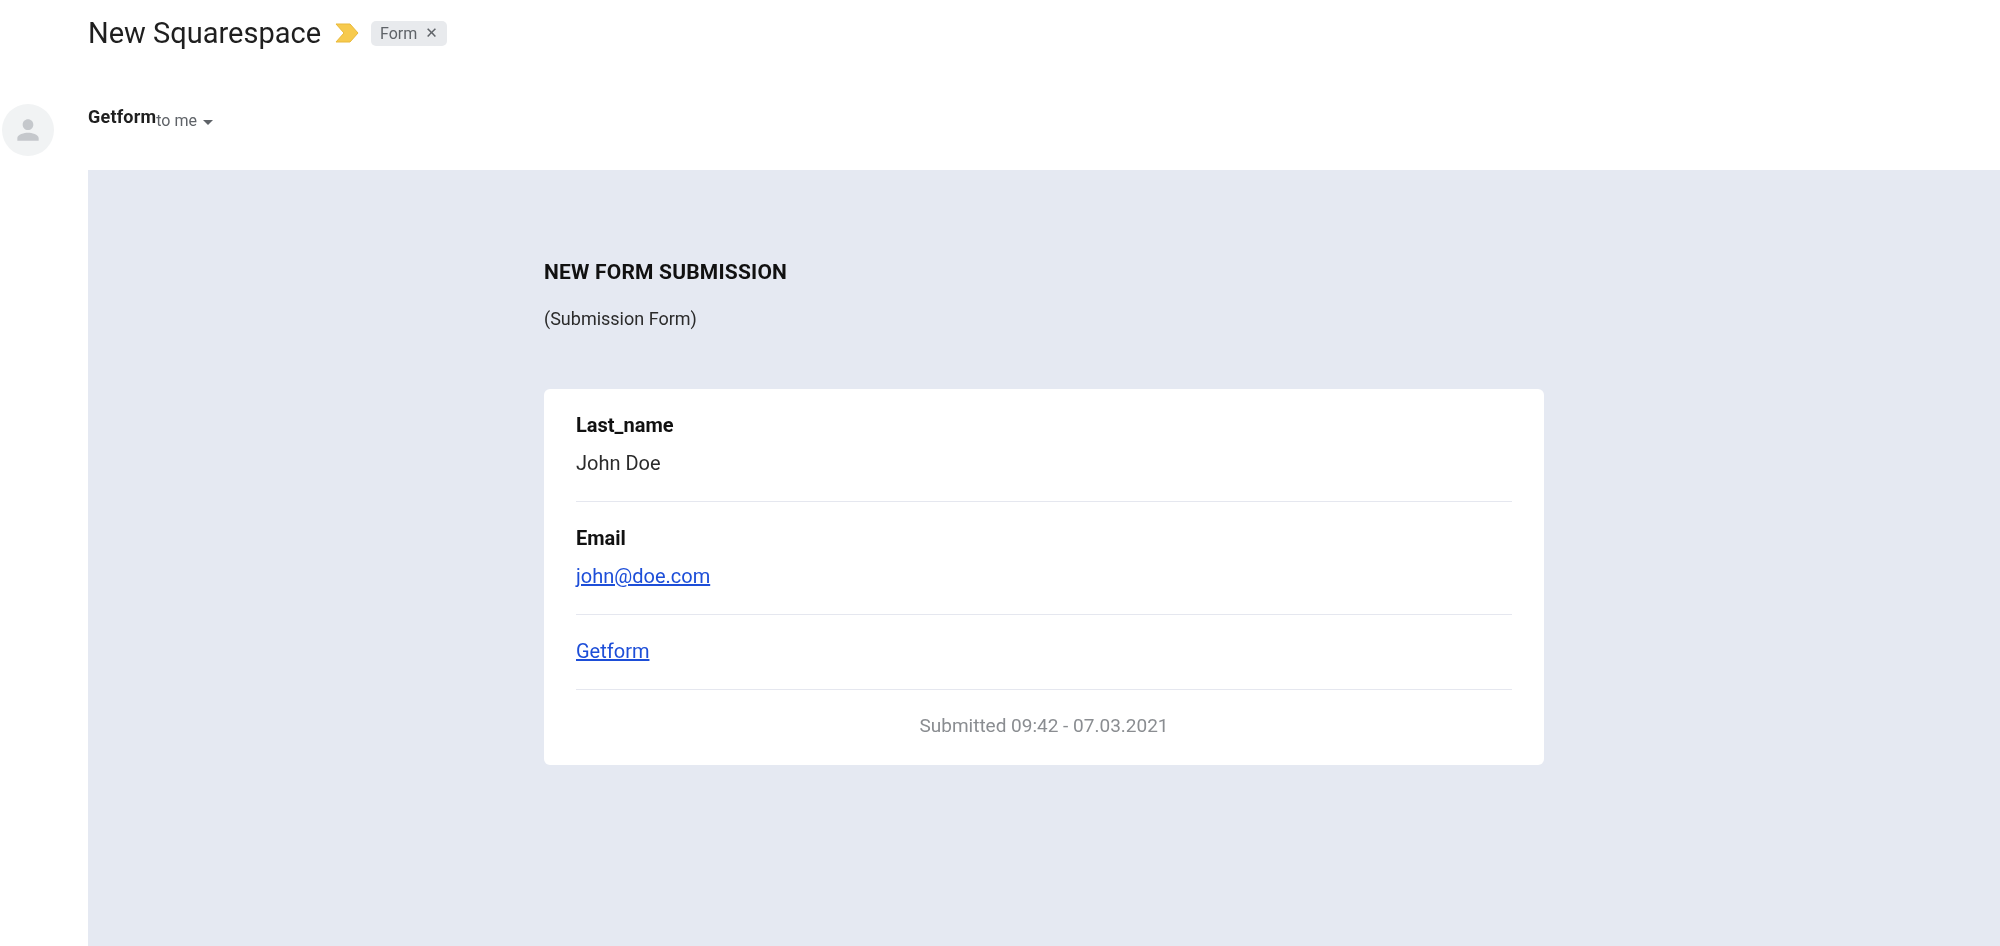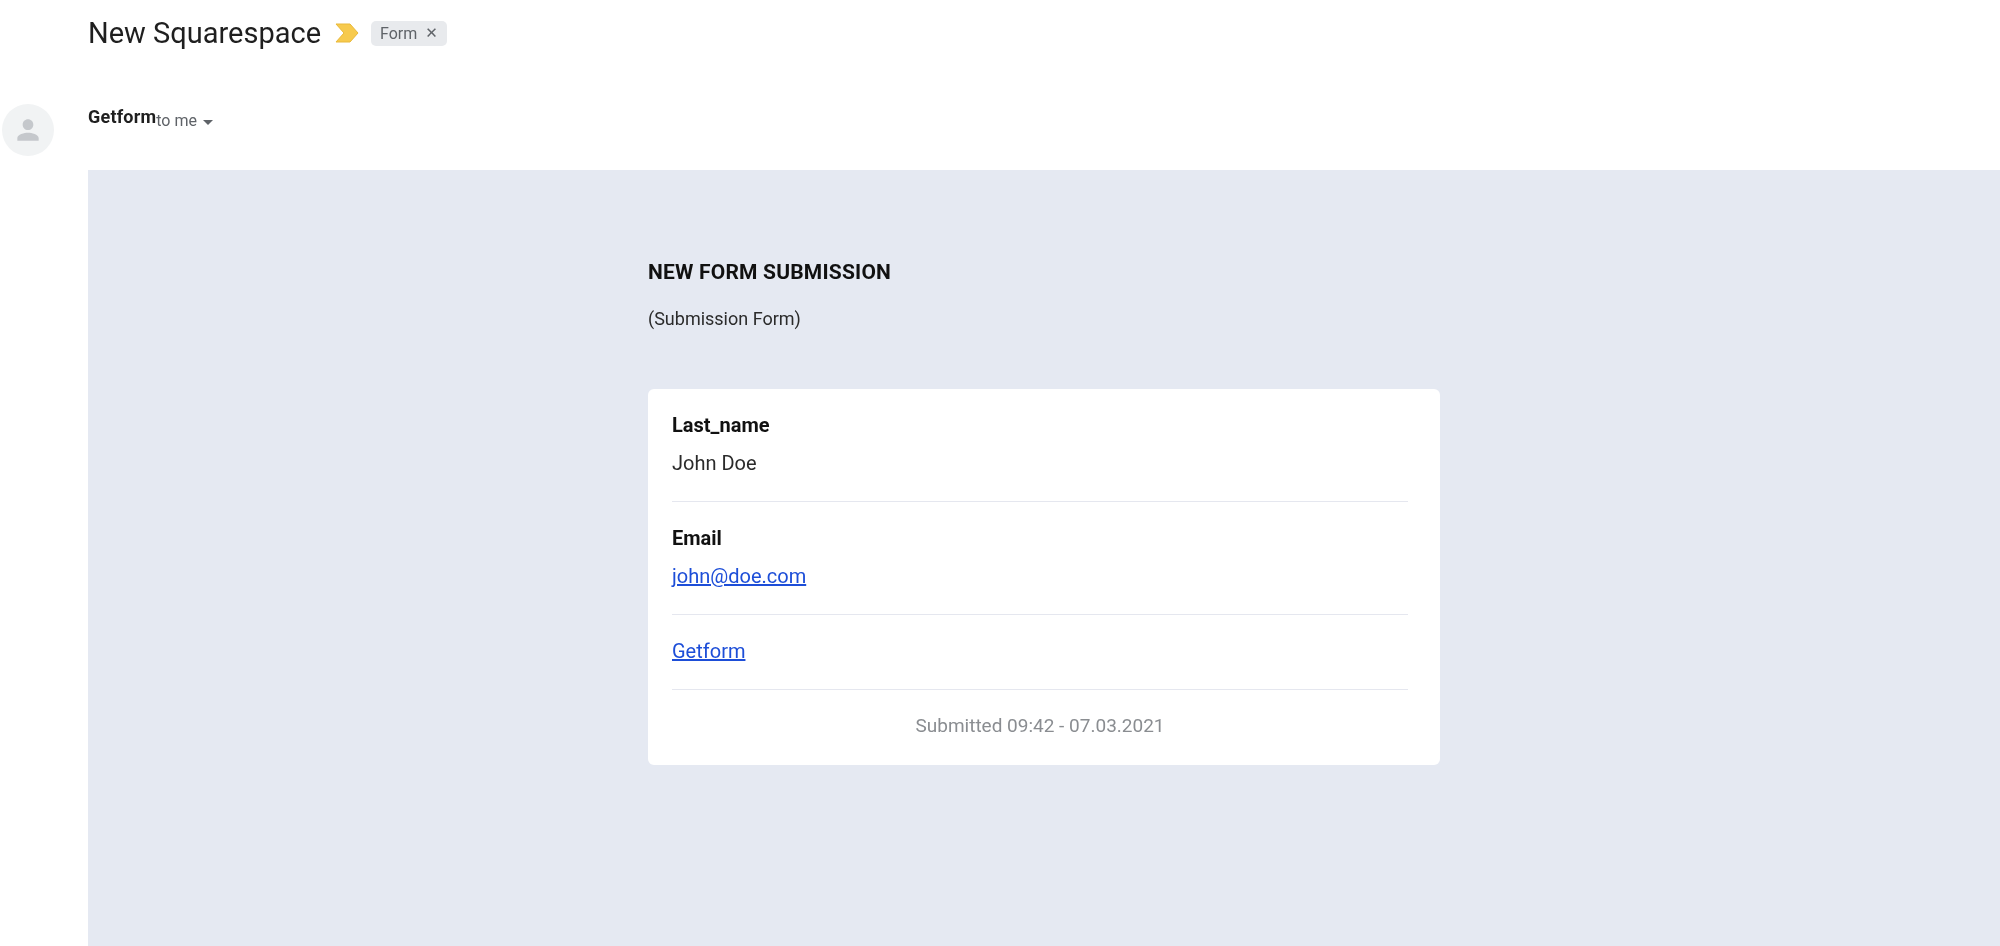--- a/index.html
+++ b/index.html
@@ -93,38 +93,38 @@
     .email-body {
       margin-left: 88px;
       background: #e5e9f2;
       min-height: 780px;
       padding-top: 90px;
       display: flex;
       flex-direction: column;
       align-items: center;
     }
     .body-inner {
-      width: 792px;
+      width: 1000px;
     }
     .body-heading {
       font-size: 21px;
       font-weight: 700;
       color: #111;
       letter-spacing: 0.2px;
       margin-bottom: 24px;
     }
     .body-subheading {
       font-size: 18px;
       color: #2b2b2b;
       margin-bottom: 60px;
     }
     .card {
       background: #ffffff;
       border-radius: 6px;
-      padding: 0 32px 20px 24px;
+      padding: 0 32px 20px 32px;
     }
     .field {
       padding: 24px 0 26px 0;
       border-bottom: 1px solid #e5e7ef;
     }
     .field:last-of-type {
       border-bottom: 1px solid #e5e7ef;
     }
     .field-label {
       font-size: 20px;

